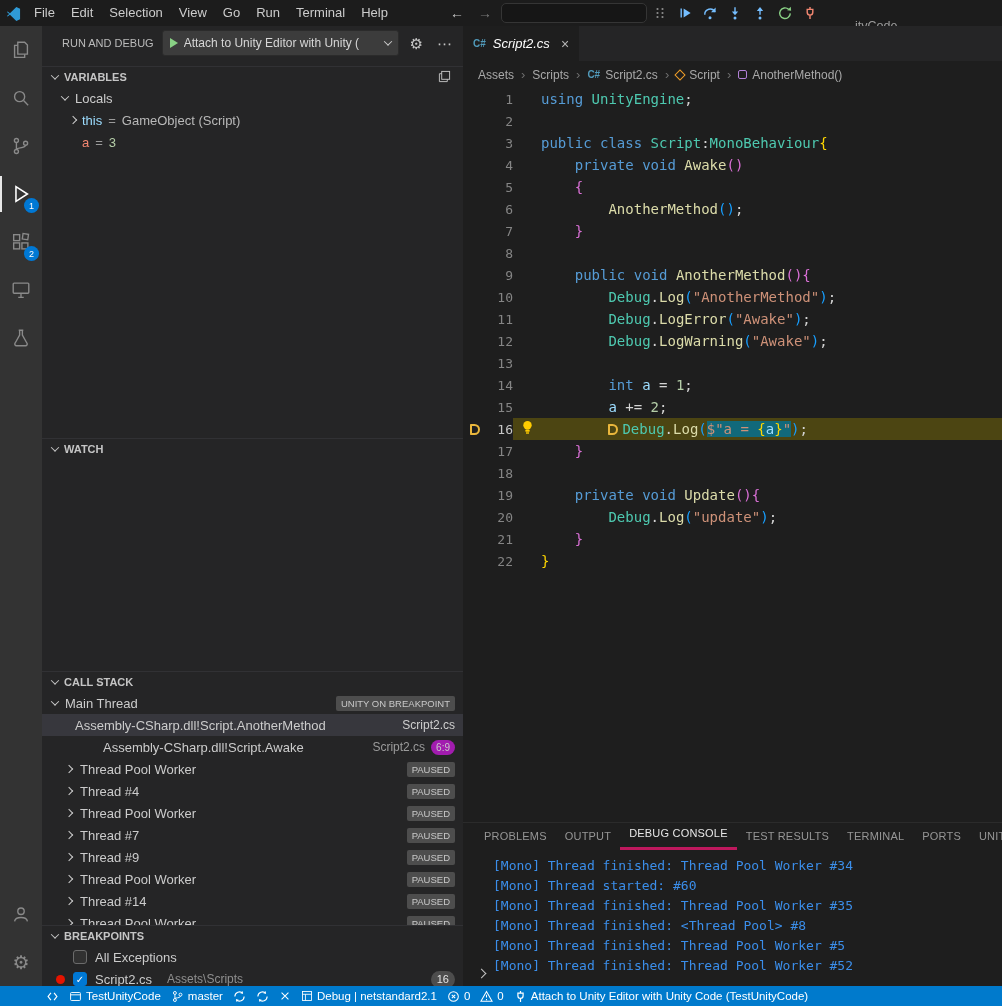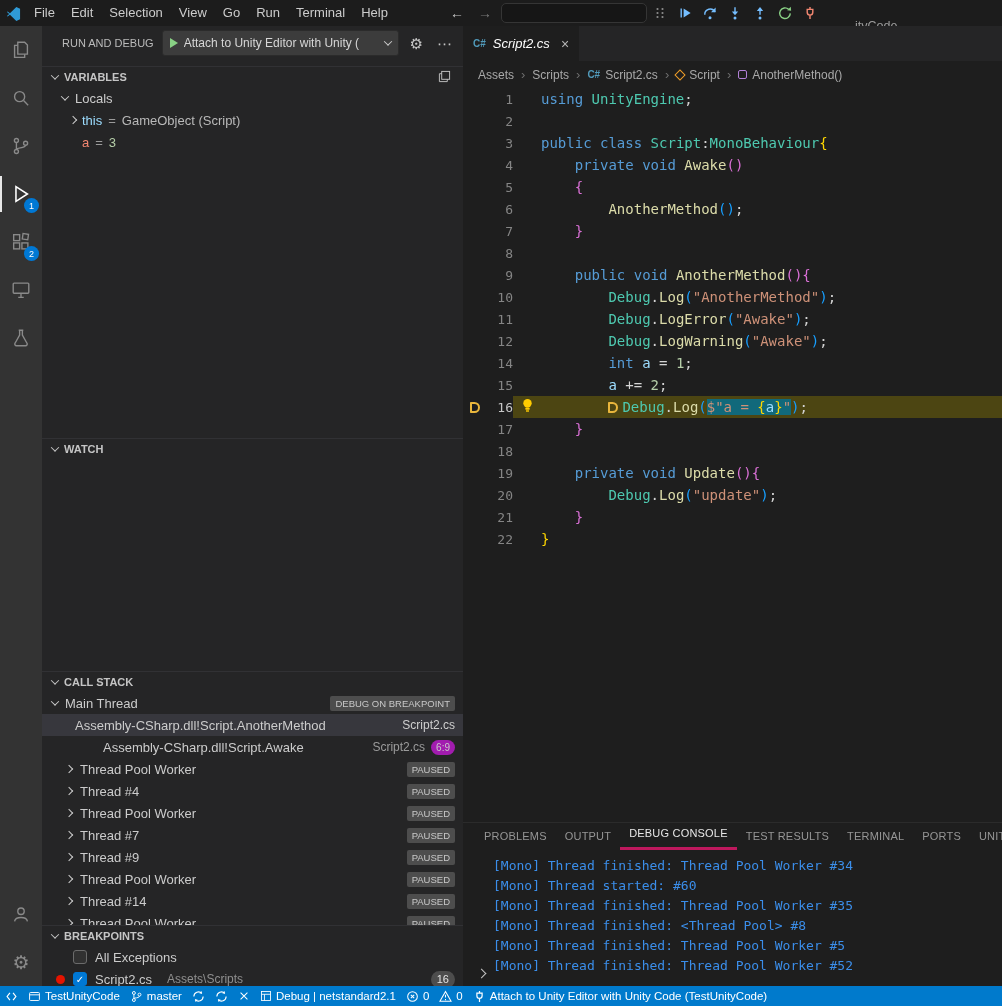--- a/index.html
+++ b/index.html
@@ -287,21 +287,21 @@
     <div class="pane" style="top:645px;">
       <div class="pane-h">
         <span class="chv down"></span>
         <span>CALL STACK</span>
       </div>
       <div>
           <div class="row" style="padding-left: 10px; gap: 7px;">
             <span class="chv down"></span>
             <span class="lbl">Main Thread</span>
             <div class="rright">
-              <span class="pill">DEBUG ON BREAKPOINT</span>
+              <span class="pill">UNITY ON BREAKPOINT</span>
             </div>
           </div>
           <div class="row frame selected" style="padding-left: 33px;">
             <span class="lbl">Assembly-CSharp.dll!Script.AnotherMethod</span>
             <div class="rright">
               <span class="filelbl">Script2.cs</span>
             </div>
           </div>
           <div class="row frame" style="padding-left: 33px; margin-left: 28px;">
             <span class="lbl">Assembly-CSharp.dll!Script.Awake</span>
@@ -513,20 +513,28 @@
             <span class="bulbcol"></span>
             <pre class="ct"><span class="tk pl">        </span><span class="tk ty">Debug</span><span class="tk pl">.</span><span class="tk me">LogError</span><span class="tk b3">(</span><span class="tk st">"Awake"</span><span class="tk b3">)</span><span class="tk pl">;</span></pre>
           </div>
         </div>
         <div class="cl">
           <span class="bpcol"></span>
           <span class="num">12</span>
           <div class="rest">
             <span class="bulbcol"></span>
             <pre class="ct"><span class="tk pl">        </span><span class="tk ty">Debug</span><span class="tk pl">.</span><span class="tk me">LogWarning</span><span class="tk b3">(</span><span class="tk st">"Awake"</span><span class="tk b3">)</span><span class="tk pl">;</span></pre>
+          </div>
+        </div>
+        <div class="cl">
+          <span class="bpcol"></span>
+          <span class="num">13</span>
+          <div class="rest">
+            <span class="bulbcol"></span>
+            <pre class="ct"></pre>
           </div>
         </div>
         <div class="cl">
           <span class="bpcol"></span>
           <span class="num">14</span>
           <div class="rest">
             <span class="bulbcol"></span>
             <pre class="ct"><span class="tk pl">        </span><span class="tk kw">int </span><span class="tk va">a</span><span class="tk pl"> = </span><span class="tk nu">1</span><span class="tk pl">;</span></pre>
           </div>
         </div>
@@ -620,21 +628,21 @@
           <div class="console-line">[Mono] Thread finished: Thread Pool Worker #35</div>
           <div class="console-line">[Mono] Thread finished: &lt;Thread Pool&gt; #8</div>
           <div class="console-line">[Mono] Thread finished: Thread Pool Worker #5</div>
           <div class="console-line">[Mono] Thread finished: Thread Pool Worker #52</div>
         </div>
       <div class="console-prompt"><span class="chv right"></span></div>
     </div>
   </div>
 
   <footer class="statusbar">
-    <div class="st-left" style="display:flex;align-items:center;height:100%;">
+    <div class="st-left" style="display:flex;align-items:center;height:100%;margin-left:41px;">
         <div class="st-item">
           <span>
             <svg width="13" height="13" viewBox="0 0 14 14" fill="none">
               <path d="M5.3 3.2L2.3 7l3 3.8M8.7 3.2l3 3.8-3 3.8" stroke="#ffffff" stroke-width="1.3"></path>
             </svg>
           </span>
         </div>
         <div class="st-item">
           <span>
             <svg width="13" height="13" viewBox="0 0 14 14" fill="none">

